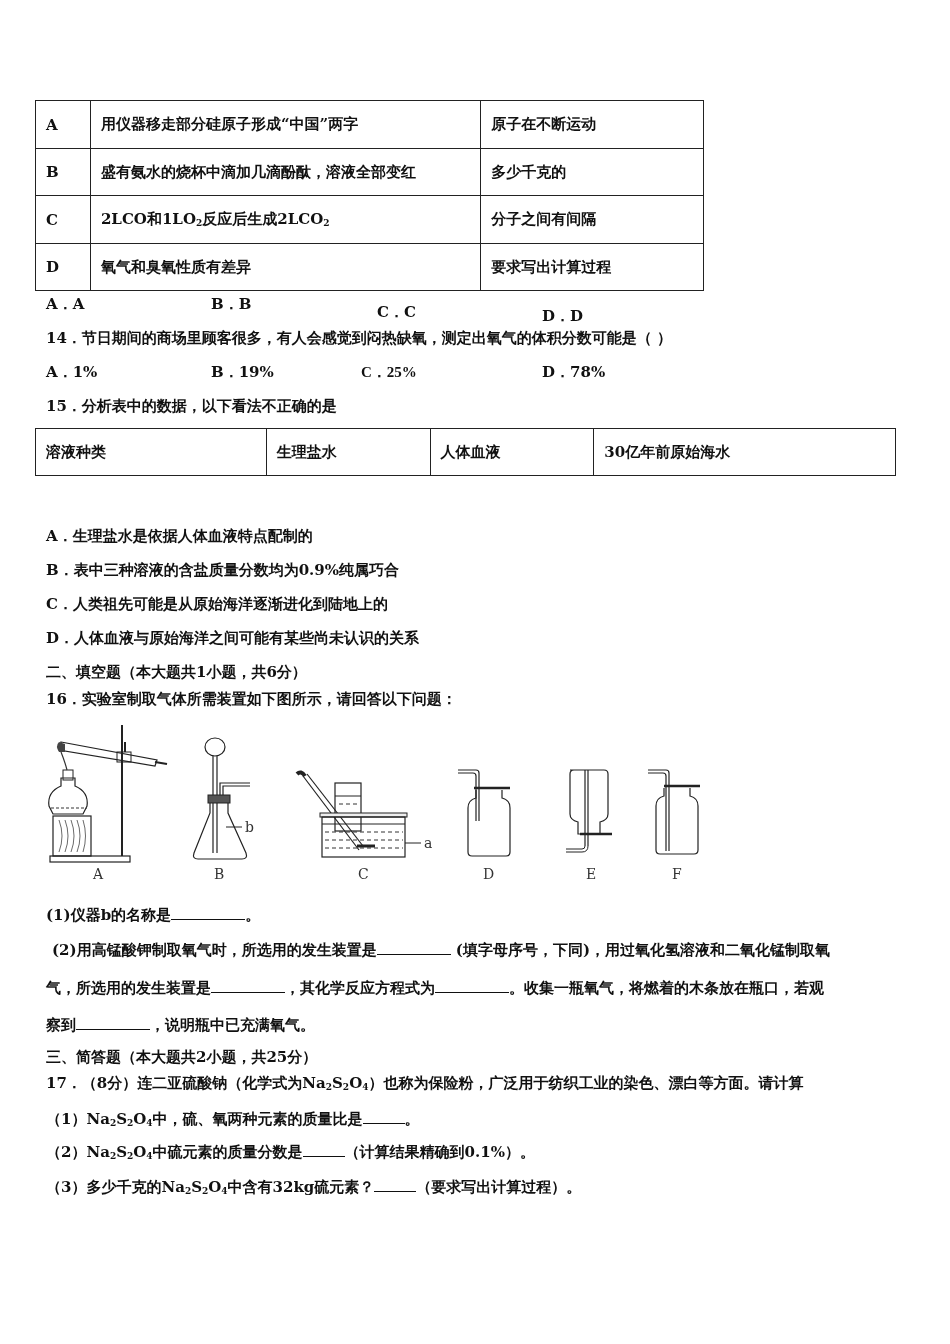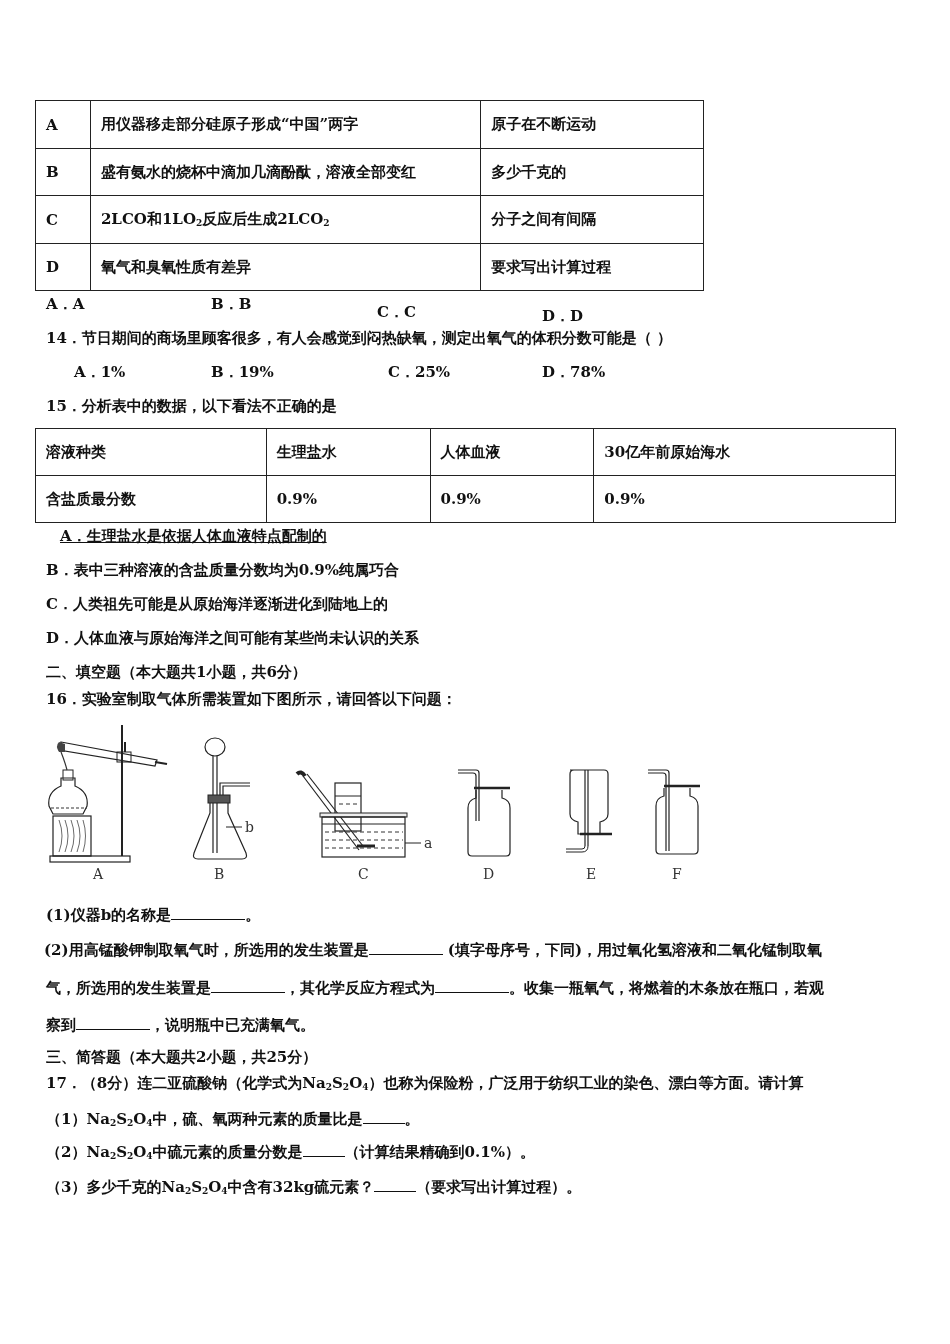--- a/index.html
+++ b/index.html
@@ -50,51 +50,45 @@
   </tr>
 </tbody>
   </table>
 
 <div class="abs txt" style="left:46px; top:294px;">A．A</div>
 <div class="abs txt" style="left:211px; top:294px;">B．B</div>
 <div class="abs txt" style="left:377px; top:294px;margin-top:8px;">C．C</div>
 <div class="abs txt" style="left:542px; top:294px;margin-top:12px;">D．D</div>
 
 <div class="abs txt" style="left:46px; top:328px;">14．节日期间的商场里顾客很多，有人会感觉到闷热缺氧，测定出氧气的体积分数可能是（ ）</div>
-<div class="abs txt" style="left:46px; top:362px;margin-left:28px;">A．1%</div>
+<div class="abs txt" style="left:46px; top:362px;">A．1%</div>
 <div class="abs txt" style="left:211px; top:362px;">B．19%</div>
-<div class="abs txt" style="left:388px; top:362px;">C．25%</div>
+<div class="abs txt" style="left:361px; top:362px;font-family:Liberation Serif, serif;">C．25%</div>
 <div class="abs txt" style="left:542px; top:362px;">D．78%</div>
 
 <div class="abs txt" style="left:46px; top:396px;">15．分析表中的数据，以下看法不正确的是</div>
 
 <table class="grid" style="left:35px; top:428px; width:861px;">
   <colgroup>
       <col style="width:231px">
       <col style="width:164px">
       <col style="width:164px">
       <col style="width:302px">
     </colgroup>
   <tbody>
       <tr style="height:47px">
     <td>溶液种类</td>
     <td>生理盐水</td>
     <td>人体血液</td>
     <td>30亿年前原始海水</td>
   </tr>
-  <tr style="height:47px">
-    <td>含盐质最分数</td>
-    <td>0.9%</td>
-    <td>0.9%</td>
-    <td>0.9%</td>
-  </tr>
 </tbody>
   </table>
 
-<div class="abs txt" style="left:60px; top:526px;text-decoration:underline;">A．生理盐水是依据人体血液特点配制的</div>
+<div class="abs txt" style="left:46px; top:526px;">A．生理盐水是依据人体血液特点配制的</div>
 <div class="abs txt" style="left:46px; top:560px;">B．表中三种溶液的含盐质量分数均为0.9%纯属巧合</div>
 <div class="abs txt" style="left:46px; top:594px;">C．人类祖先可能是从原始海洋逐渐进化到陆地上的</div>
 <div class="abs txt" style="left:46px; top:628px;">D．人体血液与原始海洋之间可能有某些尚未认识的关系</div>
 
 <div class="abs txt" style="left:46px; top:662px;">二、填空题（本大题共1小题，共6分）</div>
 <div class="abs txt" style="left:46px; top:689px;">16．实验室制取气体所需装置如下图所示，请回答以下问题：</div>
 
 <div>
 
   <svg style="left:45px; top:720px;" width="125" height="145" viewBox="0 0 125 145">
@@ -170,21 +164,21 @@
     <line x1="16" y1="18" x2="52" y2="18" stroke="#222" stroke-width="2.5"></line>
     <path d="M16 20 v8 q-8 2 -8 10 v44 q0 4 4 4 h34 q4 0 4 -4 v-44 q0 -8 -8 -10 v-8" fill="none" stroke="#222" stroke-width="1.2"></path>
   </svg>
   <div class="abs label" style="left:672px; top:866px;">F</div>
 </div>
 
 <div class="abs txt" style="left:46px; top:904px;">
   <span>(1)仪器b的名称是</span><span class="blank" style="width:74px;"></span><span>。</span>
 </div>
 
-<div class="abs txt" style="left:44px; top:939px;">
+<div class="abs txt" style="left:52px; top:939px;">
   <span>(2)用高锰酸钾制取氧气时，所选用的发生装置是</span><span class="blank" style="width:74px;"></span><span> (填字母序号，下同)，用过氧化氢溶液和二氧化锰制取氧</span>
 </div>
 
 <div class="abs txt" style="left:46px; top:977px;">
   <span>气，所选用的发生装置是</span><span class="blank" style="width:74px;"></span><span>，其化学反应方程式为</span><span class="blank" style="width:74px;"></span><span>。收集一瓶氧气，将燃着的木条放在瓶口，若观</span>
 </div>
 
 <div class="abs txt" style="left:46px; top:1014px;">
   <span>察到</span><span class="blank" style="width:74px;"></span><span>，说明瓶中已充满氧气。</span>
 </div>

